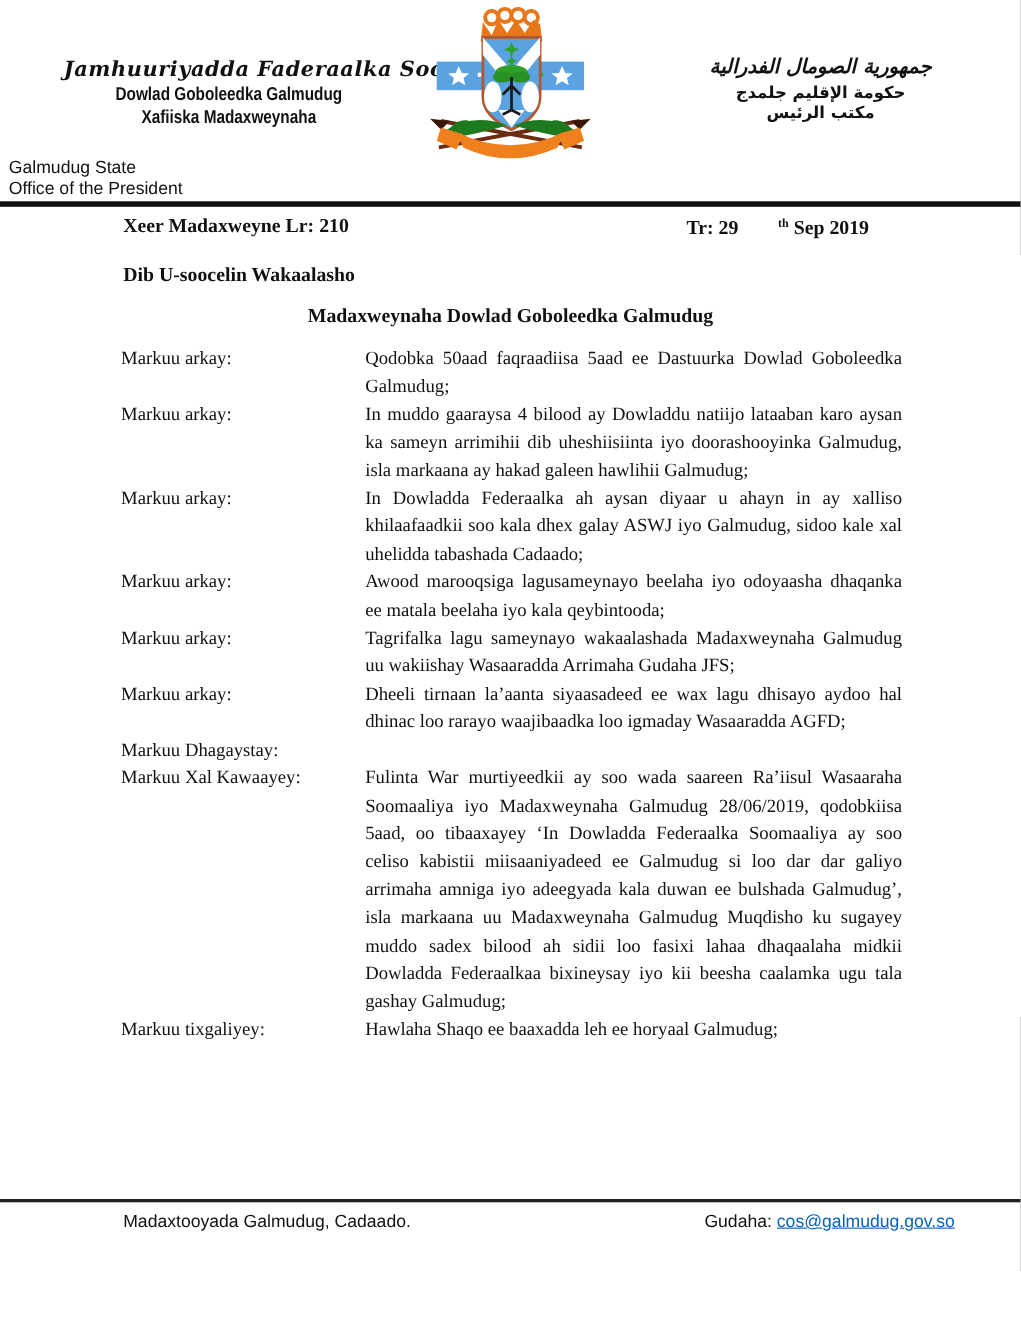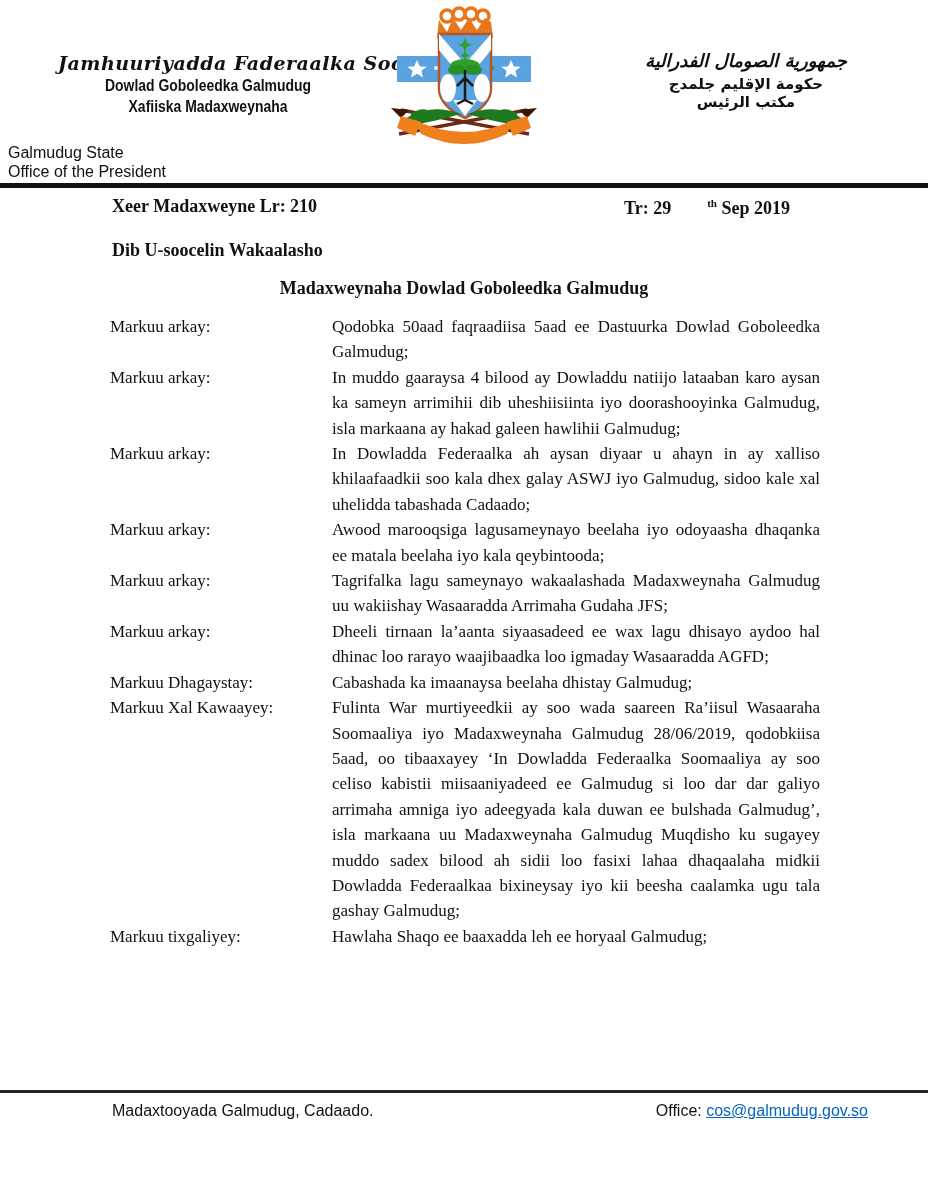--- a/index.html
+++ b/index.html
@@ -205,31 +205,30 @@
     <div class="clause">
       <div class="clause-label">Markuu arkay:</div>
       <div class="clause-text">Tagrifalka lagu sameynayo wakaalashada Madaxweynaha Galmudug uu wakiishay Wasaaradda Arrimaha Gudaha JFS;</div>
     </div>
     <div class="clause">
       <div class="clause-label">Markuu arkay:</div>
       <div class="clause-text">Dheeli tirnaan la’aanta siyaasadeed ee wax lagu dhisayo aydoo hal dhinac loo rarayo waajibaadka loo igmaday Wasaaradda AGFD;</div>
     </div>
     <div class="clause">
       <div class="clause-label">Markuu Dhagaystay:</div>
-      <div class="clause-text">Cabashada ka imaanaysa beelaha dhistay Galmudug;</div>
     </div>
     <div class="clause">
       <div class="clause-label">Markuu Xal Kawaayey:</div>
       <div class="clause-text">Fulinta War murtiyeedkii ay soo wada saareen Ra’iisul Wasaaraha Soomaaliya iyo Madaxweynaha Galmudug 28/06/2019, qodobkiisa 5aad, oo tibaaxayey ‘In Dowladda Federaalka Soomaaliya ay soo celiso kabistii miisaaniyadeed ee Galmudug si loo dar dar galiyo arrimaha amniga iyo adeegyada kala duwan ee bulshada Galmudug’, isla markaana uu Madaxweynaha Galmudug Muqdisho ku sugayey muddo sadex bilood ah sidii loo fasixi lahaa dhaqaalaha midkii Dowladda Federaalkaa bixineysay iyo kii beesha caalamka ugu tala gashay Galmudug;</div>
     </div>
     <div class="clause">
       <div class="clause-label">Markuu tixgaliyey:</div>
       <div class="clause-text">Hawlaha Shaqo ee baaxadda leh ee horyaal Galmudug;</div>
     </div>
   </div>
 
   <div class="rule-bottom"></div>
   <div class="footer-row">
     <span>Madaxtooyada Galmudug, Cadaado.</span>
-    <span><span>Office: </span><a class="email-link">cos@galmudug.gov.so</a></span>
+    <span><span>Gudaha: </span><a class="email-link">cos@galmudug.gov.so</a></span>
   </div>
 
 </div>
 
 </body></html>

